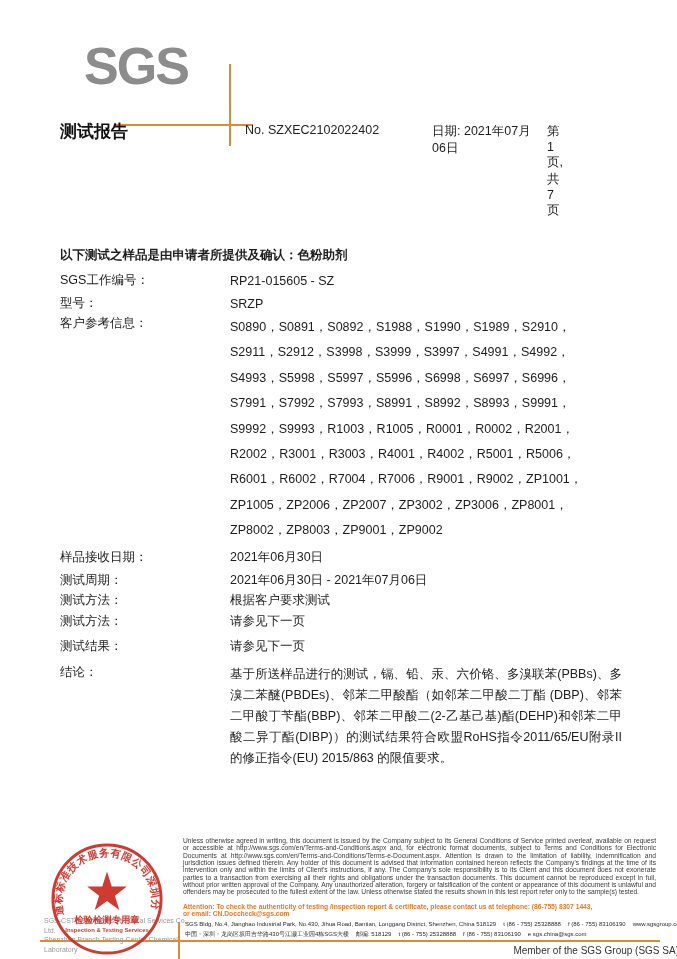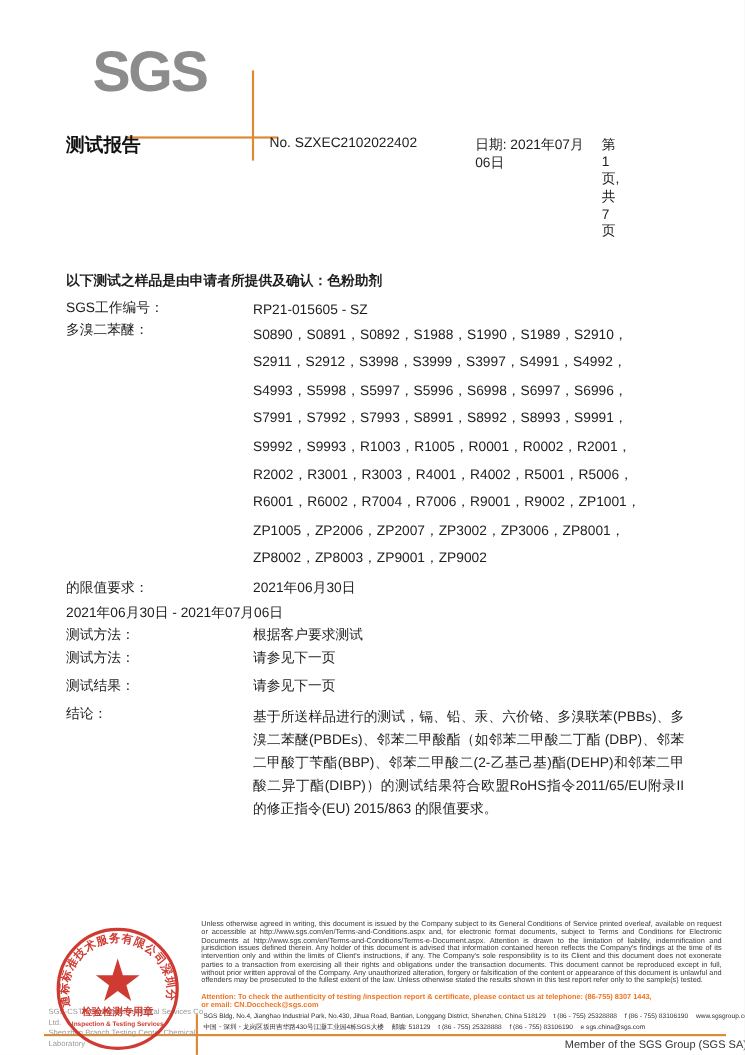--- a/index.html
+++ b/index.html
@@ -64,39 +64,44 @@
   </div>
 
 
   <div class="statement">以下测试之样品是由申请者所提供及确认：色粉助剂</div>
 
   <div class="info">
     <div class="row r-std">
       <div class="lbl">SGS工作编号：</div>
       <div class="val">RP21-015605 - SZ</div>
     </div>
+    <div class="row r-std">
+      <div class="lbl">型号：</div>
+      <div class="val">SRZP</div>
+    </div>
     <div class="row">
-      <div class="lbl">多溴二苯醚：</div>
+      <div class="lbl">客户参考信息：</div>
       <div class="val">
         <div class="ref-line">S0890，S0891，S0892，S1988，S1990，S1989，S2910，</div>
         <div class="ref-line">S2911，S2912，S3998，S3999，S3997，S4991，S4992，</div>
         <div class="ref-line">S4993，S5998，S5997，S5996，S6998，S6997，S6996，</div>
         <div class="ref-line">S7991，S7992，S7993，S8991，S8992，S8993，S9991，</div>
         <div class="ref-line">S9992，S9993，R1003，R1005，R0001，R0002，R2001，</div>
         <div class="ref-line">R2002，R3001，R3003，R4001，R4002，R5001，R5006，</div>
         <div class="ref-line">R6001，R6002，R7004，R7006，R9001，R9002，ZP1001，</div>
         <div class="ref-line">ZP1005，ZP2006，ZP2007，ZP3002，ZP3006，ZP8001，</div>
         <div class="ref-line">ZP8002，ZP8003，ZP9001，ZP9002</div>
       </div>
     </div>
     <div class="row r-std mt2">
-      <div class="lbl">的限值要求：</div>
+      <div class="lbl">样品接收日期：</div>
       <div class="val">2021年06月30日</div>
     </div>
     <div class="row r-std">
+      <div class="lbl">测试周期：</div>
       <div class="val">2021年06月30日 - 2021年07月06日</div>
     </div>
     <div class="row" style="min-height:21px">
       <div class="lbl">测试方法：</div>
       <div class="val">根据客户要求测试</div>
     </div>
     <div class="row" style="min-height:21px">
       <div class="lbl">测试方法：</div>
       <div class="val">请参见下一页</div>
     </div>

